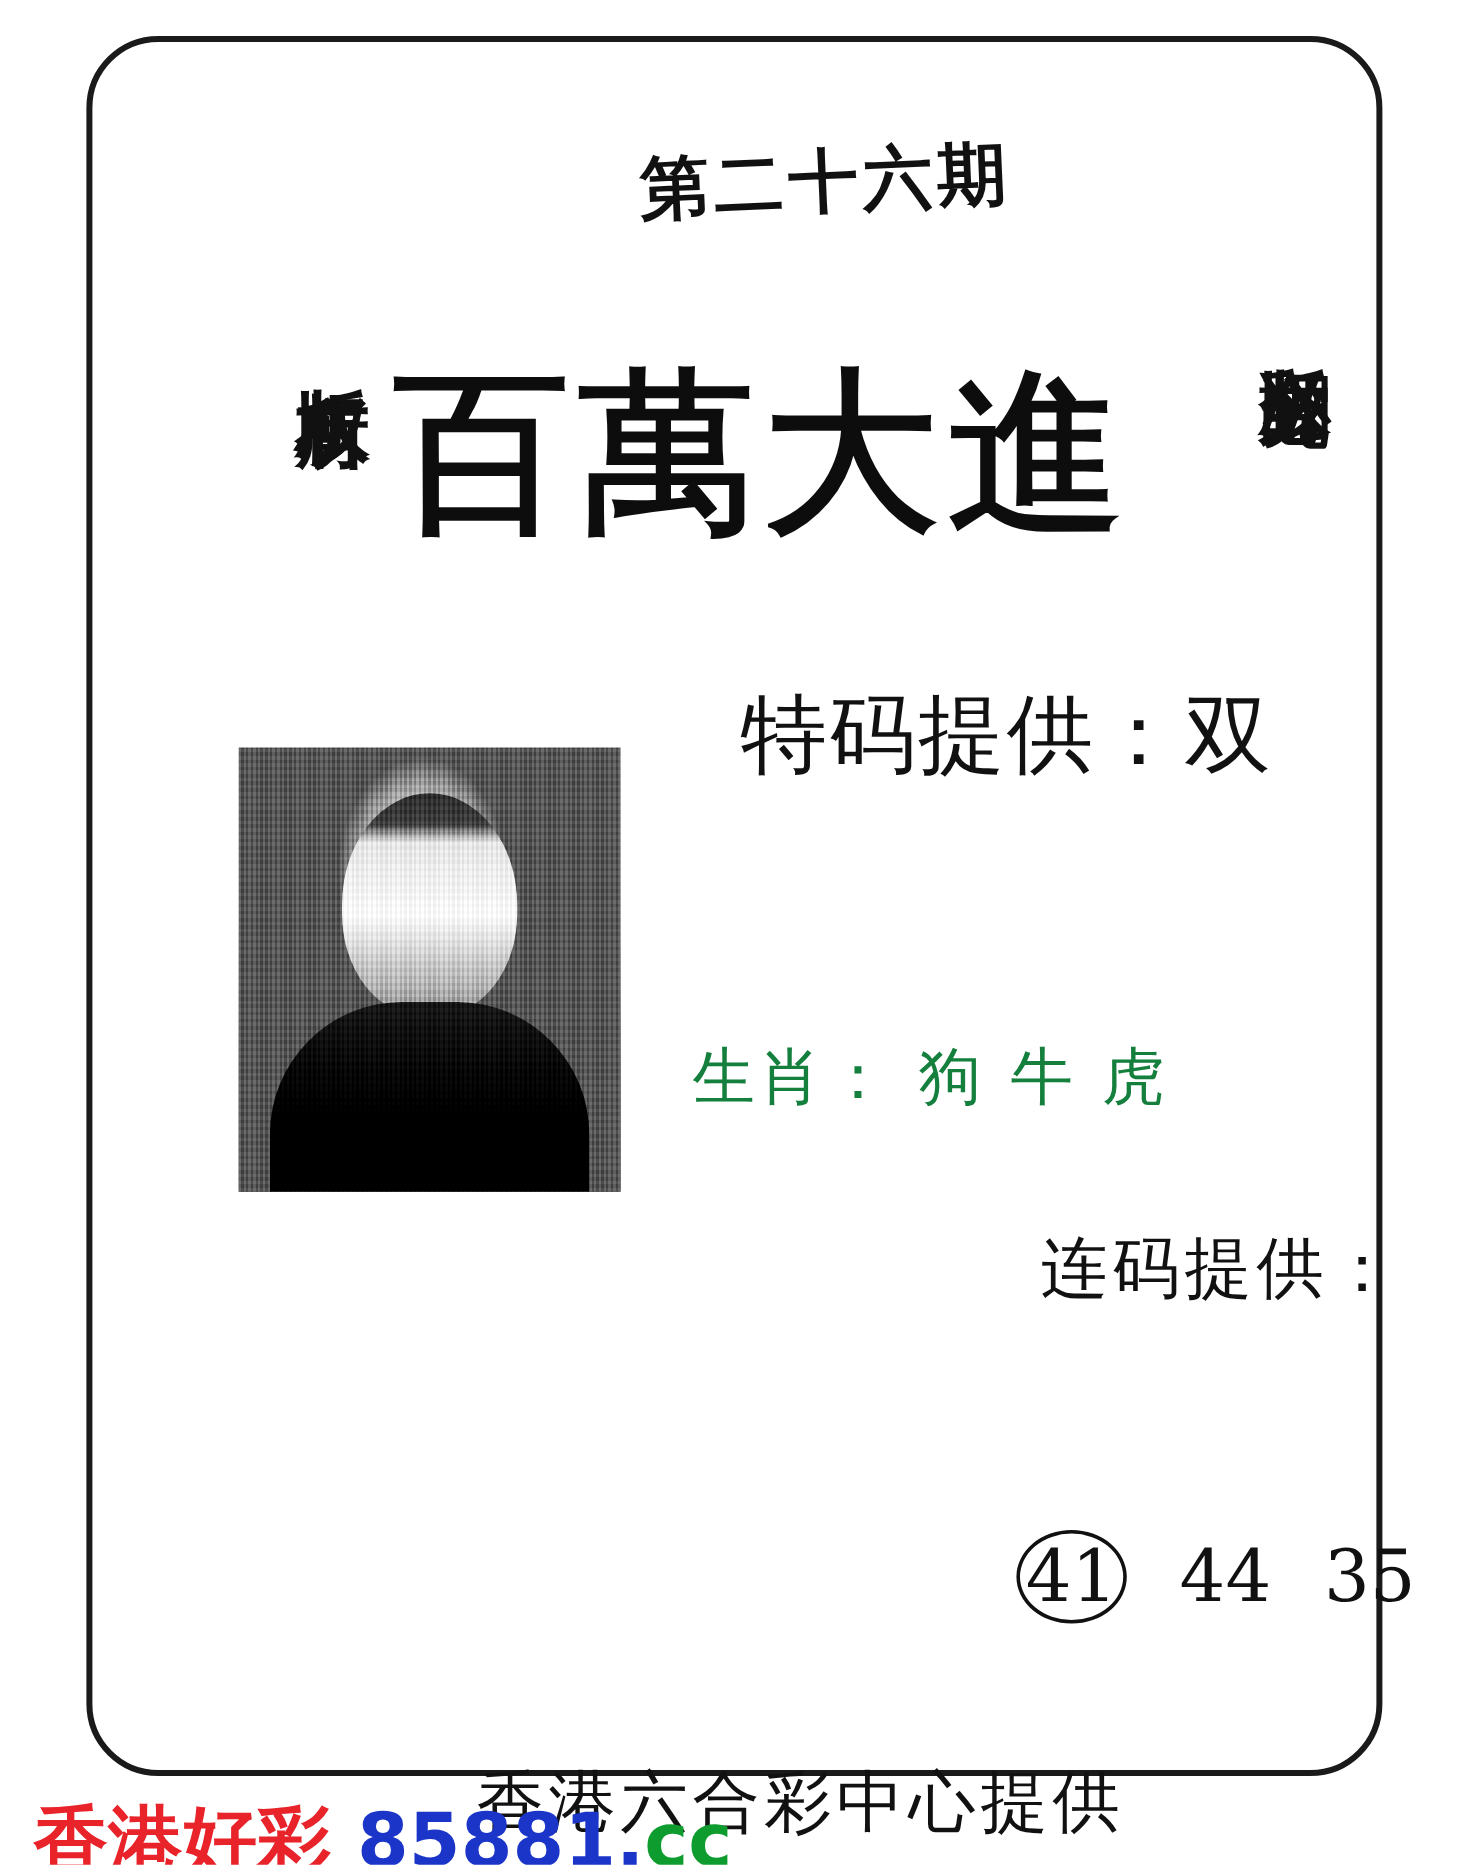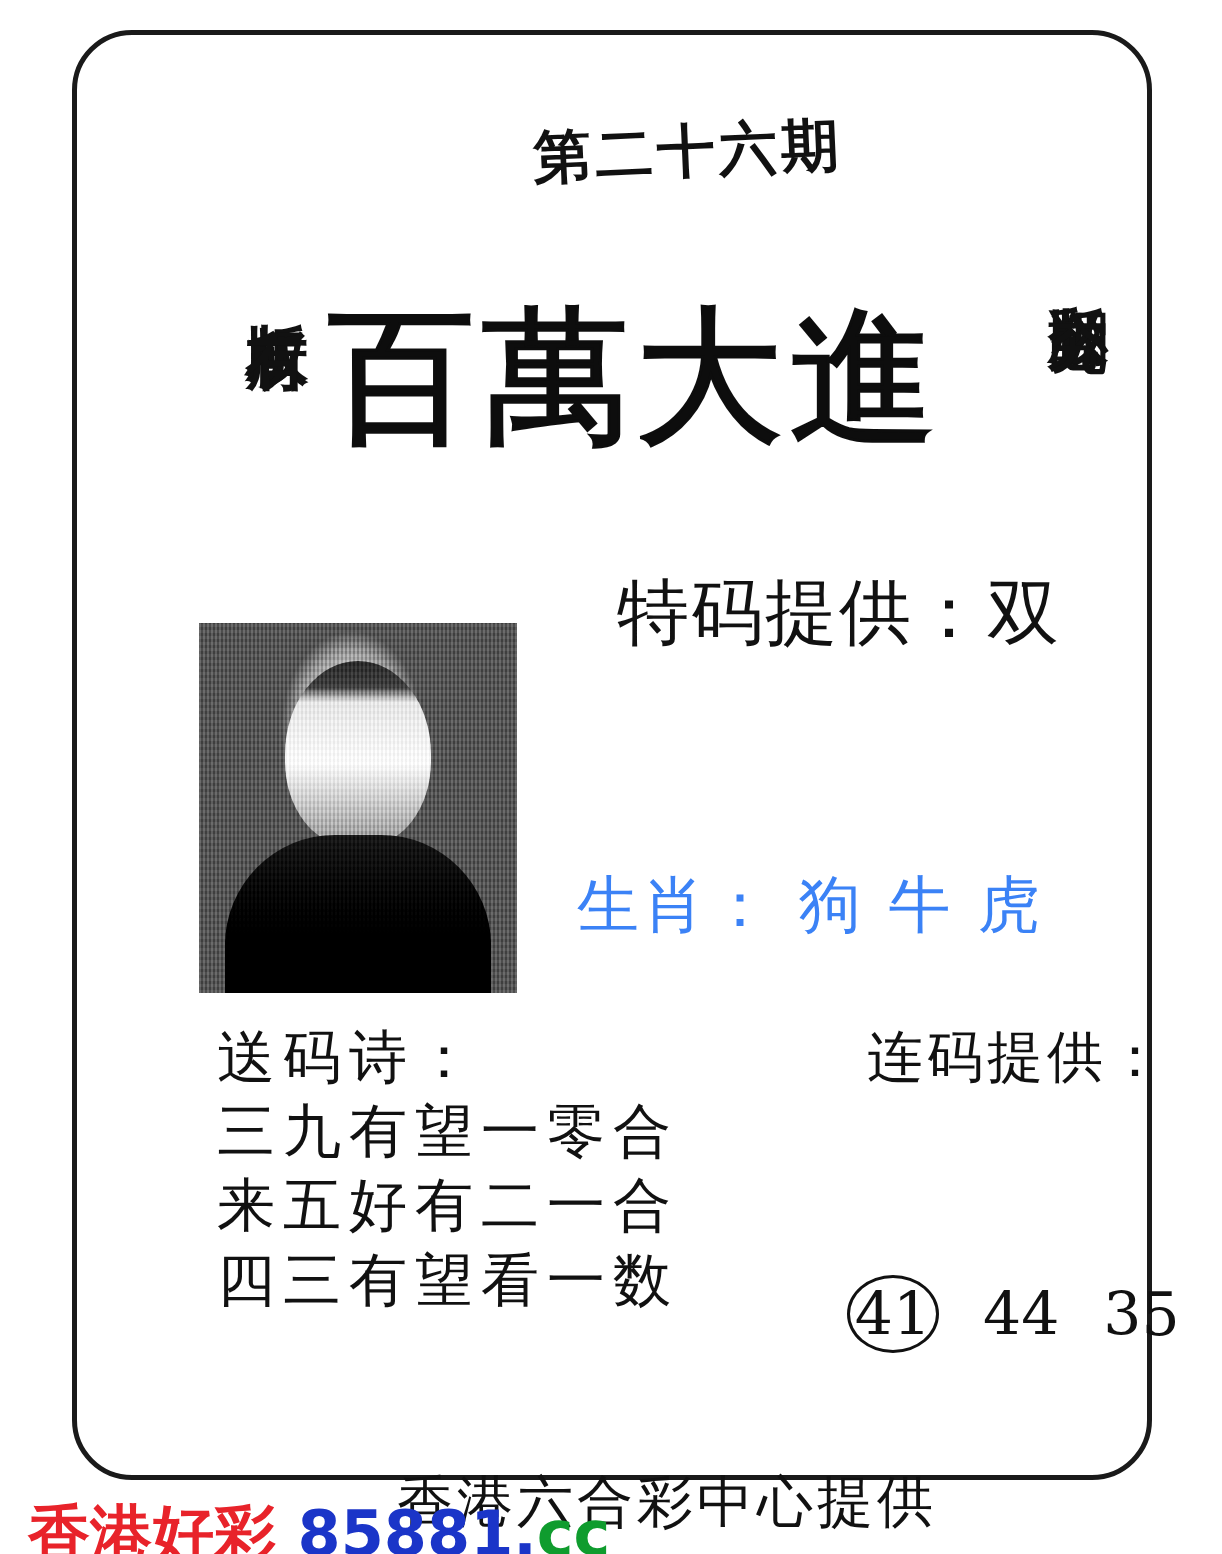--- a/index.html
+++ b/index.html
@@ -153,22 +153,22 @@
     font-size: 60px;
     color: #111;
     margin: 0 6px;
     box-sizing: border-box;
   }
   .zodiac-row {
     position: absolute;
     left: 500px;
     top: 828px;
     font-family: "DejaVu Serif", serif;
-    font-size: 62px;
-    color: #3b82f6;
+    font-size: 52px;
+    color: #15803d;
     letter-spacing: 4px;
     white-space: nowrap;
   }
   .poem-block {
     position: absolute;
     left: 140px;
     top: 985px;
     font-family: "DejaVu Serif", serif;
     font-size: 58px;
     line-height: 1.28;
@@ -251,26 +251,20 @@
 
   <div class="photo">
     <div class="head"></div>
     <div class="shoulders"></div>
     <div class="grain"></div>
   </div>
 
 
   <div class="zodiac-row">生肖： 狗 牛 虎</div>
 
-  <div class="poem-block">
-    <div>送码诗：</div>
-    <div>三九有望一零合</div>
-    <div>来五好有二一合</div>
-    <div>四三有望看一数</div>
-  </div>
 
   <div class="lian-title">连码提供：</div>
 
 
   <div class="lian-row2">
     <span class="ball circled">41</span>
     <span class="ball">44</span>
     <span class="ball">35</span>
   </div>
 

